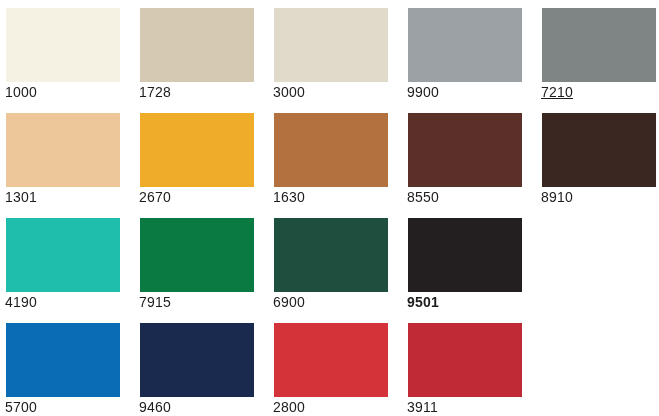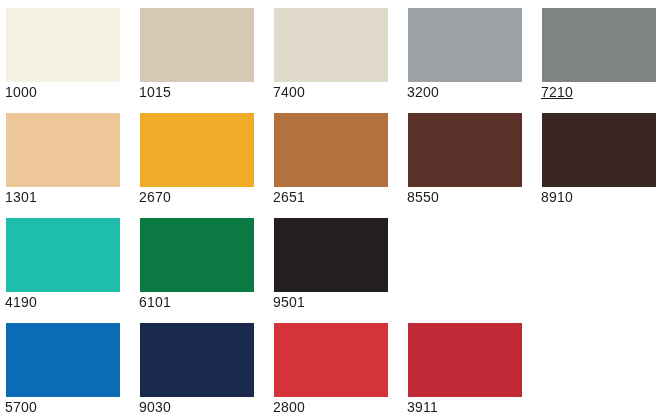--- a/index.html
+++ b/index.html
@@ -62,82 +62,86 @@
 
 <div id="swatch-chart">
 
   <div class="swatch-row" data-row="0">
     <div class="swatch-cell">
       <div class="swatch-chip" style="background: rgb(245, 242, 227);"></div>
       <div class="swatch-label" style="color: rgb(28, 28, 28);">1000</div>
     </div>
     <div class="swatch-cell">
       <div class="swatch-chip" style="background: rgb(214, 201, 180);"></div>
-      <div class="swatch-label" style="color: rgb(28, 28, 28);">1015</div>
+      <div class="swatch-label" style="color: rgb(28, 28, 28);">1728</div>
     </div>
     <div class="swatch-cell">
       <div class="swatch-chip" style="background: rgb(224, 218, 203);"></div>
-      <div class="swatch-label" style="color: rgb(28, 28, 28);">7400</div>
+      <div class="swatch-label" style="color: rgb(28, 28, 28);">3000</div>
     </div>
     <div class="swatch-cell">
       <div class="swatch-chip" style="background: rgb(155, 161, 164);"></div>
-      <div class="swatch-label" style="color: rgb(28, 28, 28);">3200</div>
+      <div class="swatch-label" style="color: rgb(28, 28, 28);">9900</div>
     </div>
     <div class="swatch-cell">
       <div class="swatch-chip" style="background: rgb(127, 132, 133);"></div>
       <div class="swatch-label" style="color: rgb(28, 28, 28); text-decoration: underline;">7210</div>
     </div>
   </div>
 
   <div class="swatch-row" data-row="1">
     <div class="swatch-cell">
       <div class="swatch-chip" style="background: rgb(237, 198, 153);"></div>
       <div class="swatch-label" style="color: rgb(28, 28, 28);">1301</div>
     </div>
     <div class="swatch-cell">
       <div class="swatch-chip" style="background: rgb(238, 172, 40);"></div>
       <div class="swatch-label" style="color: rgb(28, 28, 28); text-align: center;">2670</div>
     </div>
     <div class="swatch-cell">
       <div class="swatch-chip" style="background: rgb(179, 113, 63);"></div>
-      <div class="swatch-label" style="color: rgb(28, 28, 28);">2651</div>
+      <div class="swatch-label" style="color: rgb(28, 28, 28);">1630</div>
     </div>
     <div class="swatch-cell">
       <div class="swatch-chip" style="background: rgb(91, 48, 40);"></div>
       <div class="swatch-label" style="color: rgb(28, 28, 28);">8550</div>
     </div>
     <div class="swatch-cell">
       <div class="swatch-chip" style="background: rgb(59, 39, 34);"></div>
       <div class="swatch-label" style="color: rgb(28, 28, 28);">8910</div>
     </div>
   </div>
 
   <div class="swatch-row" data-row="2">
     <div class="swatch-cell">
       <div class="swatch-chip" style="background: rgb(31, 189, 171);"></div>
       <div class="swatch-label" style="color: rgb(28, 28, 28);">4190</div>
     </div>
     <div class="swatch-cell">
       <div class="swatch-chip" style="background: rgb(10, 122, 66);"></div>
-      <div class="swatch-label" style="color: rgb(28, 28, 28);">6101</div>
+      <div class="swatch-label" style="color: rgb(28, 28, 28);">7915</div>
+    </div>
+    <div class="swatch-cell">
+      <div class="swatch-chip" style="background: rgb(30, 78, 62);"></div>
+      <div class="swatch-label" style="color: rgb(28, 28, 28);">6900</div>
     </div>
     <div class="swatch-cell">
       <div class="swatch-chip" style="background: rgb(35, 31, 32);"></div>
-      <div class="swatch-label" style="color: rgb(28, 28, 28);">9501</div>
+      <div class="swatch-label" style="color: rgb(28, 28, 28); font-weight: bold;">9501</div>
     </div>
   </div>
 
   <div class="swatch-row" data-row="3">
     <div class="swatch-cell">
       <div class="swatch-chip" style="background: rgb(10, 108, 180);"></div>
       <div class="swatch-label" style="color: rgb(28, 28, 28);">5700</div>
     </div>
     <div class="swatch-cell">
       <div class="swatch-chip" style="background: rgb(25, 42, 78);"></div>
-      <div class="swatch-label" style="color: rgb(28, 28, 28);">9030</div>
+      <div class="swatch-label" style="color: rgb(28, 28, 28);">9460</div>
     </div>
     <div class="swatch-cell">
       <div class="swatch-chip" style="background: rgb(213, 51, 58);"></div>
       <div class="swatch-label" style="color: rgb(28, 28, 28);">2800</div>
     </div>
     <div class="swatch-cell">
       <div class="swatch-chip" style="background: rgb(191, 42, 54);"></div>
       <div class="swatch-label" style="color: rgb(28, 28, 28);">3911</div>
     </div>
     <div class="swatch-cell">

